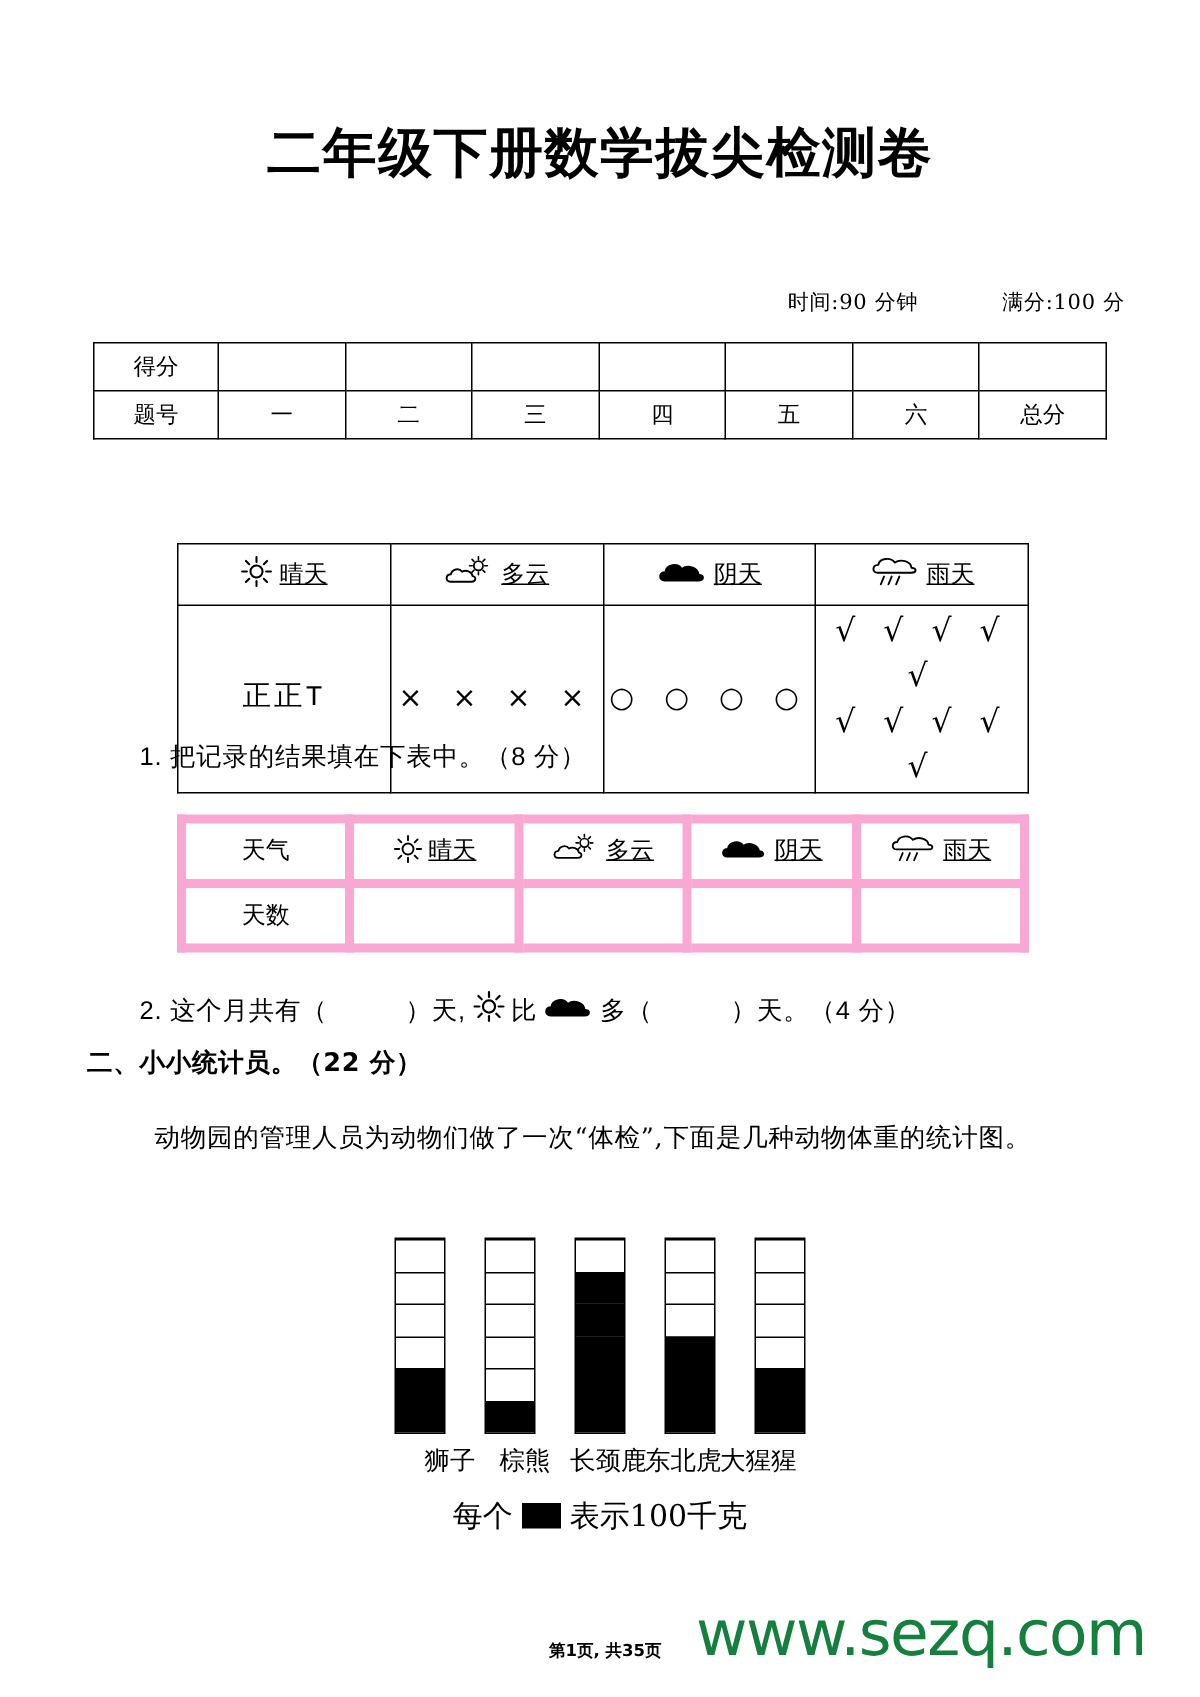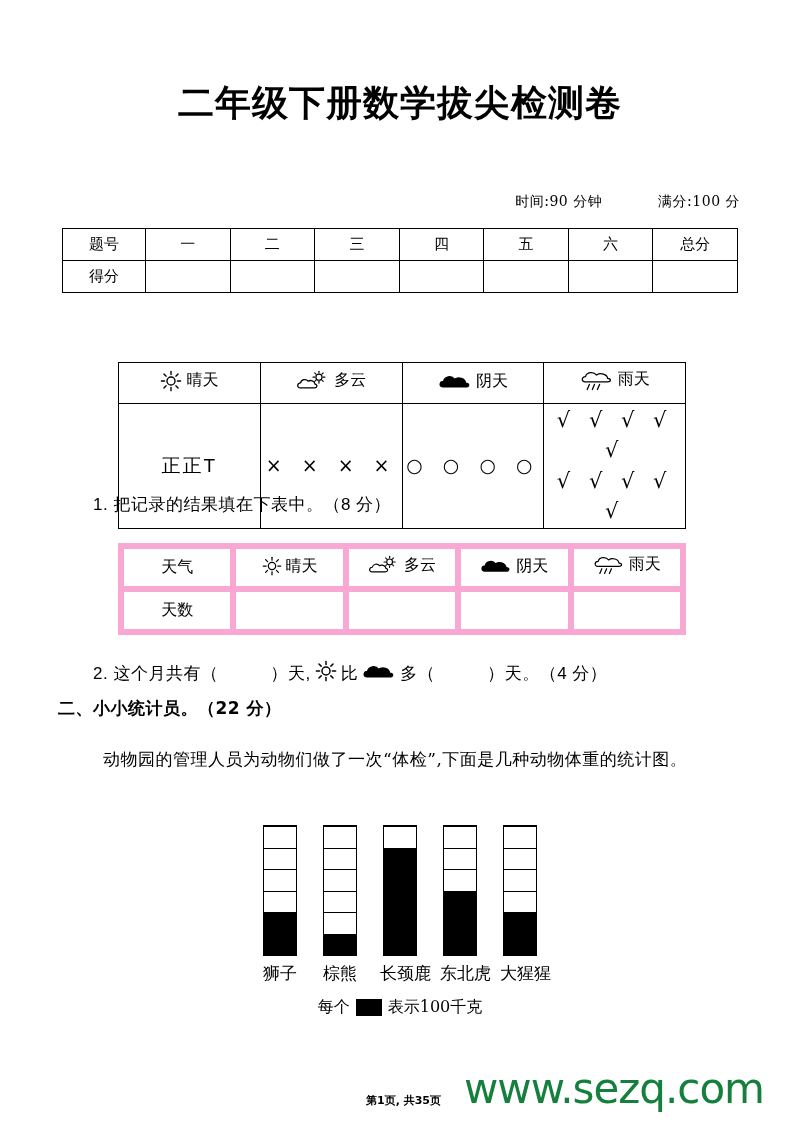--- a/index.html
+++ b/index.html
@@ -41,21 +41,21 @@
     margin: 0;
     padding-top: 18px;
     letter-spacing: 1px;
     font-family: "DejaVu Serif", "Liberation Serif", serif;
   }
 
   
   .meta-line {
     position: absolute;
     top: 193px;
-    right: 60px;
+    right: 50px;
     font-size: 14px;
     font-family: "DejaVu Serif", "Liberation Serif", serif;
     letter-spacing: 0.5px;
   }
   .meta-line .meta-item { display: inline-block; }
   .meta-line .meta-gap { display: inline-block; width: 46px; }
 
   
   .score-table {
     position: absolute;
@@ -113,32 +113,34 @@
     border: 1px solid #000;
     text-align: center;
     vertical-align: middle;
     font-size: 16px;
     font-family: "DejaVu Serif", "Liberation Serif", serif;
   }
   .tally-table .hdr-row td { height: 38px; }
   .tally-table .val-row td { height: 67px; }
   .tally-cell-inner {
     display: flex;
+    align-items: center;
     justify-content: center;
     gap: 4px;
+    text-decoration: underline;
   }
   .mark-line {
     letter-spacing: 7px;
     font-size: 19px;
     line-height: 1.45;
     font-family: "DejaVu Sans", "Liberation Sans", sans-serif;
   }
   .mark-line.tally-zheng {
     letter-spacing: 2px;
-    font-family: Liberation Sans, sans-serif;
+    font-family: Liberation Mono, monospace;
   }
   .mark-line.checks {
     letter-spacing: 6px;
     font-size: 21px;
   }
 
   
   .count-table {
     position: absolute;
     top: 543px;
@@ -191,37 +193,37 @@
     height: 21.5px;
     border-top: 1.6px solid #000;
     box-sizing: border-box;
     background: #ffffff;
   }
   .cell:first-child { border-top: none; }
   .cell.filled { background: #000000; border-top-color: #000; }
   .bar-labels {
     display: flex;
     justify-content: center;
-    gap: 20px;
+    gap: 10px;
     margin-top: 6px;
   }
   .bar-label {
     width: 40px;
     text-align: center;
     font-size: 17px;
     font-family: "DejaVu Serif", "Liberation Serif", serif;
     white-space: nowrap;
   }
   .legend {
     display: flex;
     justify-content: center;
     align-items: center;
     gap: 6px;
     margin-top: 12px;
-    font-size: 16px;
+    font-size: 20px;
     font-family: "DejaVu Serif", "Liberation Serif", serif;
   }
   .legend-swatch {
     display: inline-block;
     width: 26px;
     height: 17px;
     background: #000;
   }
 
   
@@ -253,39 +255,39 @@
   <h1 class="main-title">二年级下册数学拔尖检测卷</h1>
 
   <div class="meta-line">
     <span class="meta-item">时间:90 分钟</span>
     <span class="meta-gap"></span>
     <span class="meta-item">满分:100 分</span>
   </div>
 
   <table class="score-table">
     <tbody>
+      <tr>
+        <td class="head-col">得分</td>
+        <td></td>
+        <td></td>
+        <td></td>
+        <td></td>
+        <td></td>
+        <td></td>
+        <td></td>
+      </tr>
       <tr>
         <td class="head-col">题号</td>
         <td>一</td>
         <td>二</td>
         <td>三</td>
         <td>四</td>
         <td>五</td>
         <td>六</td>
         <td>总分</td>
-      </tr>
-      <tr>
-        <td class="head-col">得分</td>
-        <td></td>
-        <td></td>
-        <td></td>
-        <td></td>
-        <td></td>
-        <td></td>
-        <td></td>
       </tr>
     </tbody>
   </table>
 
 
   <table class="tally-table">
     <tbody>
       <tr class="hdr-row">
         <td>
           <span class="tally-cell-inner">

